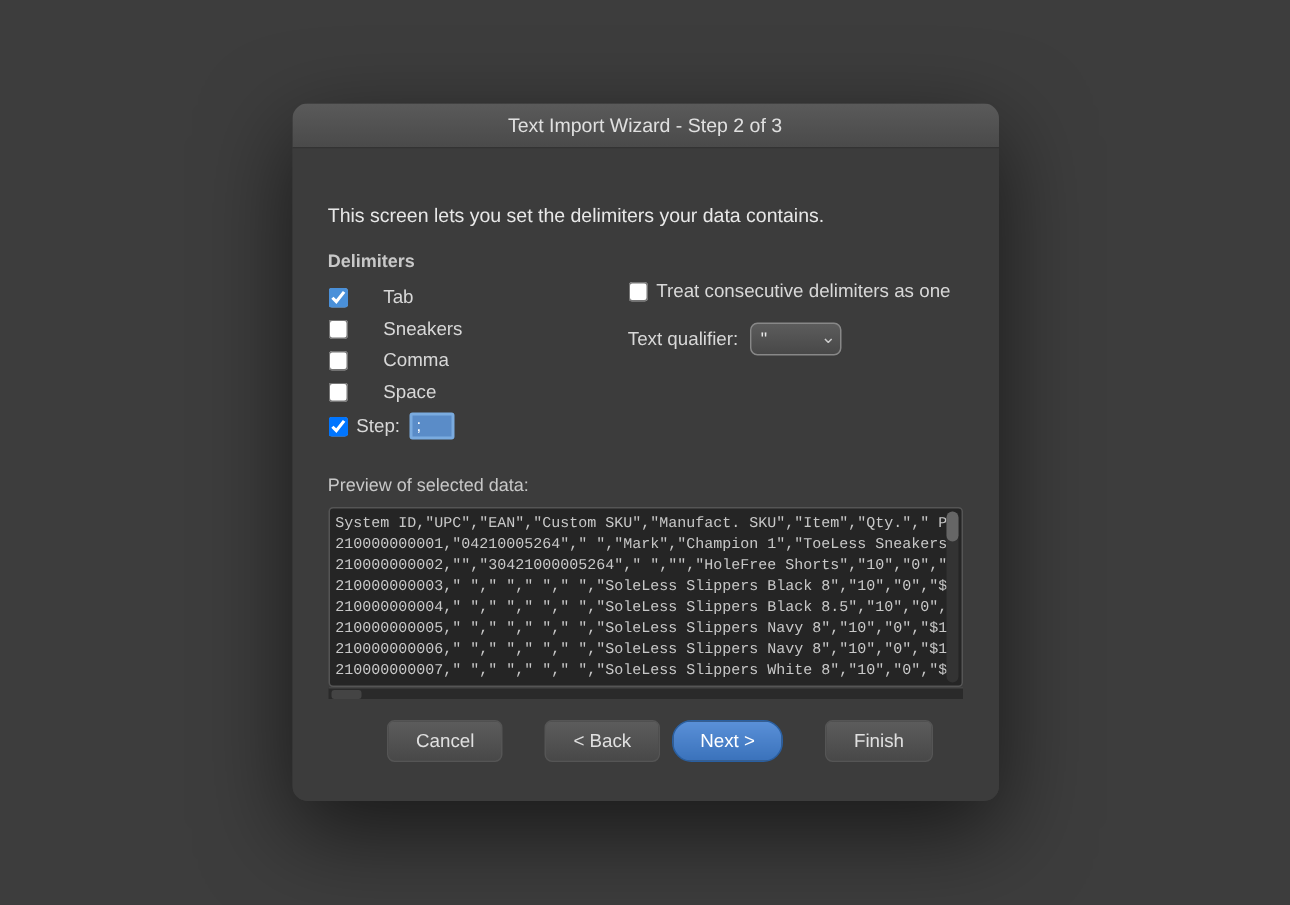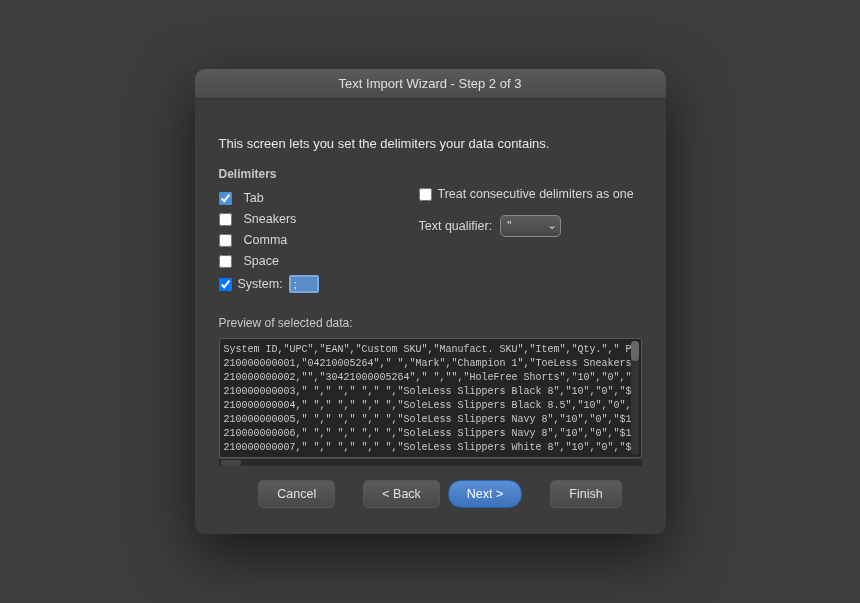--- a/index.html
+++ b/index.html
@@ -66,21 +66,21 @@
     }
 
     .options-col {
       flex: 1;
       padding-top: 20px;
     }
 
     .checkbox-row {
       display: flex;
       align-items: center;
-      gap: 12px;
+      gap: 24px;
       margin-bottom: 7px;
       color: #d8d8d8;
       font-size: 12.5px;
     }
 
     .checkbox-row input[type="checkbox"] {
       width: 13px;
       height: 13px;
       accent-color: #4a90d9;
       cursor: pointer;
@@ -285,21 +285,21 @@
           <label for="cb-comma">Comma</label>
         </div>
 
         <div class="checkbox-row">
           <input type="checkbox" id="cb-space" style="">
           <label for="cb-space">Space</label>
         </div>
 
         <div class="other-row">
           <input type="checkbox" id="cb-other" checked="" style="">
-          <label for="cb-other">System:</label>
+          <label for="cb-other">Step:</label>
           <input type="text" class="other-input" value=";" style="">
         </div>
       </div>
 
       <div class="options-col">
 
         <div class="treat-consecutive-row">
           <input type="checkbox" id="cb-treat" style="">
           <label for="cb-treat">Treat consecutive delimiters as one</label>
         </div>

